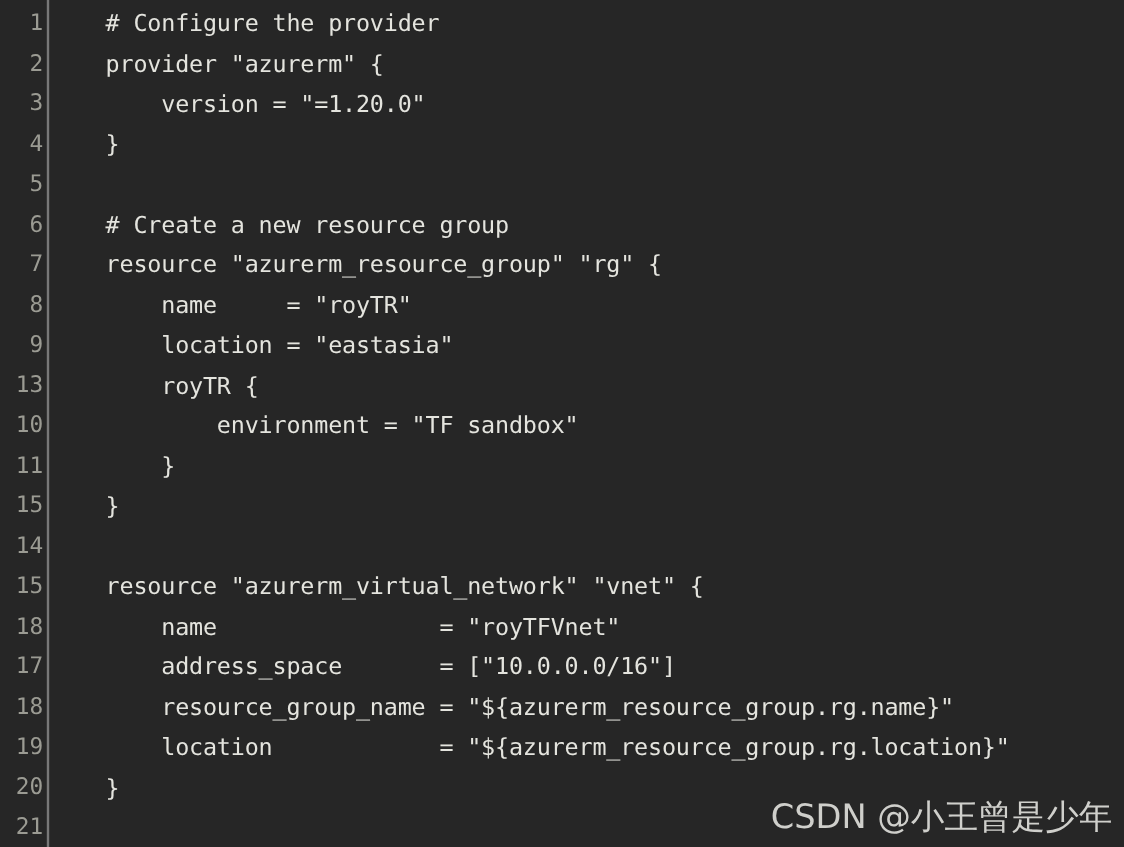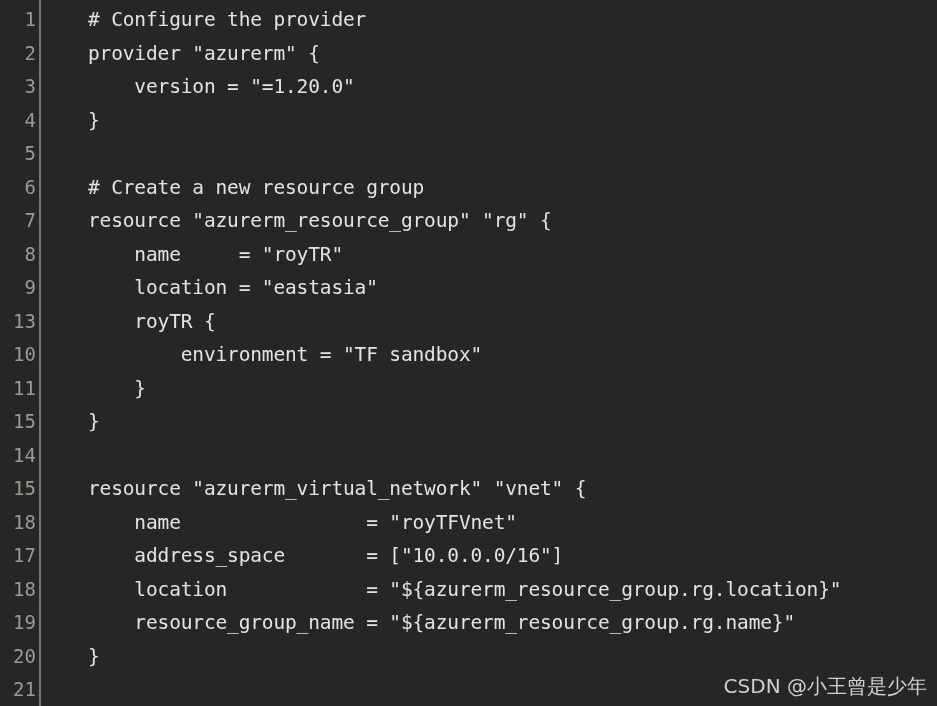--- a/index.html
+++ b/index.html
@@ -71,21 +71,21 @@
     margin-left: 28px;
   }
   .code-line:empty::after {
     content: "\00a0";
   }
   .watermark {
     position: absolute;
     right: 10px;
     bottom: 6px;
     font-family: "DejaVu Sans", "Liberation Sans", sans-serif;
-    font-size: 20px;
+    font-size: 28px;
     color: #cfcfcb;
     white-space: pre;
     user-select: none;
   }
 </style>
 </head>
 <body>
 
 <div id="screenshot">
 
@@ -127,22 +127,22 @@
         <span class="code-line">    name     = "royTR"</span>
         <span class="code-line">    location = "eastasia"</span>
         <span class="code-line">    royTR {</span>
         <span class="code-line">        environment = "TF sandbox"</span>
         <span class="code-line">    }</span>
         <span class="code-line">}</span>
         <span class="code-line"></span>
         <span class="code-line">resource "azurerm_virtual_network" "vnet" {</span>
         <span class="code-line">    name                = "royTFVnet"</span>
         <span class="code-line">    address_space       = ["10.0.0.0/16"]</span>
+        <span class="code-line">    resource_group_name = "${azurerm_resource_group.rg.name}"</span>
         <span class="code-line">    location            = "${azurerm_resource_group.rg.location}"</span>
-        <span class="code-line">    resource_group_name = "${azurerm_resource_group.rg.name}"</span>
         <span class="code-line">}</span>
       </div>
 
   </div>
 
   <div class="watermark">CSDN @小王曾是少年</div>
 
 </div>
 
 </body></html>

